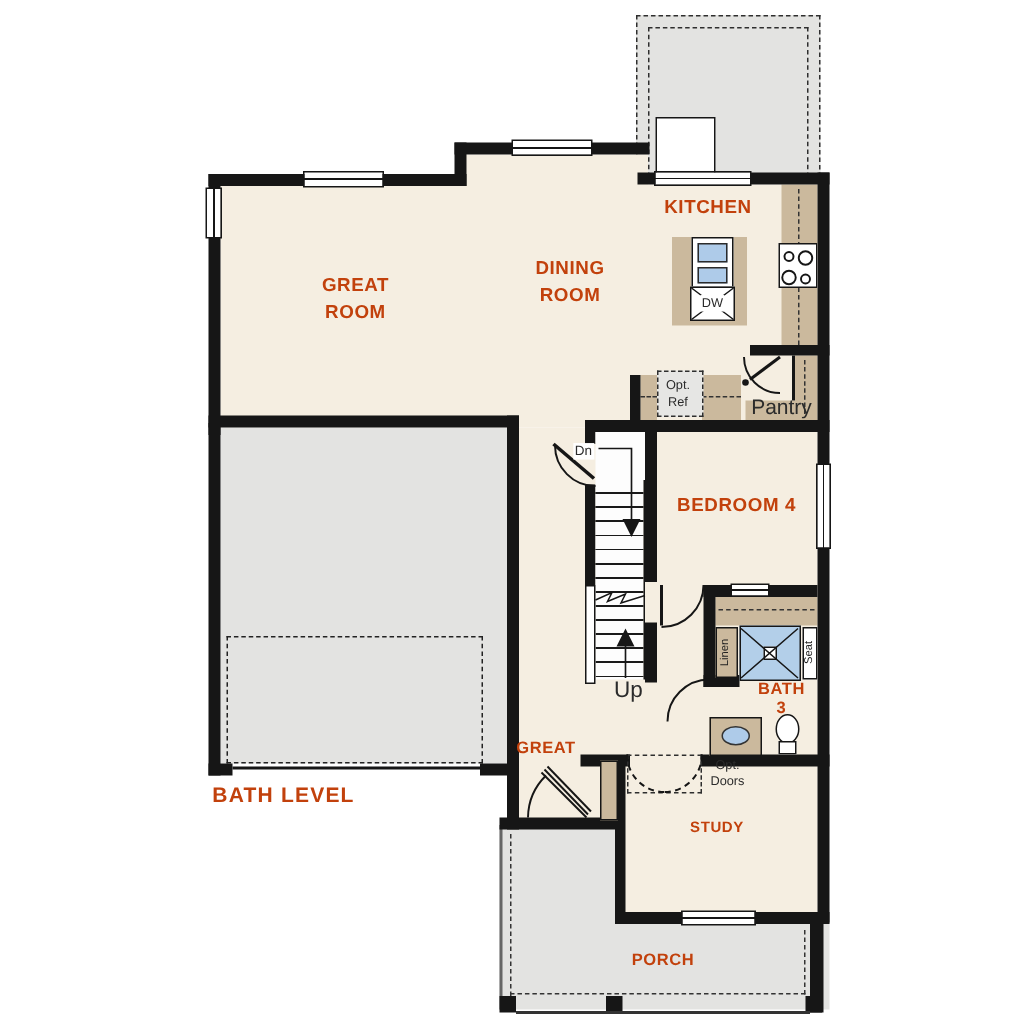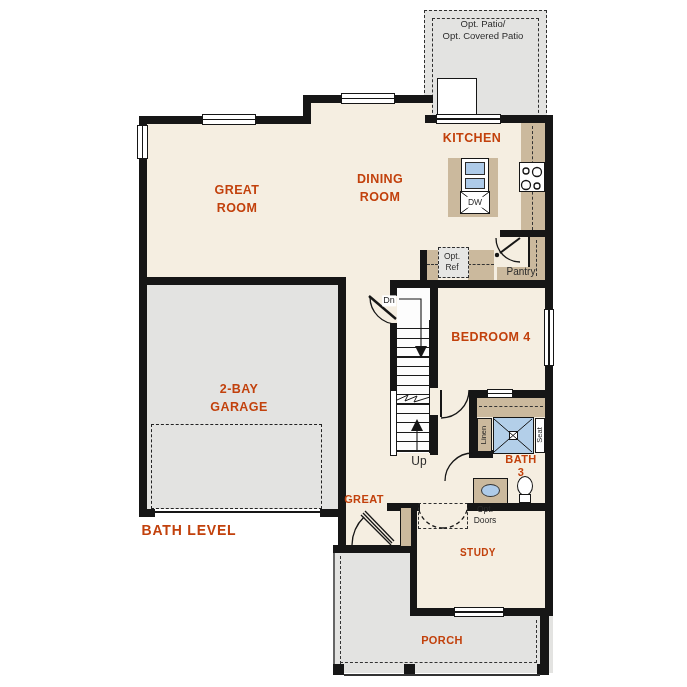--- a/index.html
+++ b/index.html
@@ -150,40 +150,36 @@
       <circle cx="526" cy="185" r="4.5" fill="#fff"></circle>
       <circle cx="537" cy="186" r="3" fill="#fff"></circle>
       <circle cx="497" cy="255" r="2.2" fill="#161616" stroke="none"></circle>
     </g>
     <g fill="#161616" stroke="none">
       <polygon points="415,346 427,346 421,358"></polygon>
       <polygon points="411,431 423,431 417,419"></polygon>
     </g>
   </svg>
 
-  <div class="lbl sm" style="left:483px;top:30px;font-size:9.5px;">Opt. Patio/
-Opt. Covered Patio</div>
   <div class="lbl" style="left:472px;top:138px;">KITCHEN</div>
   <div class="lbl" style="left:237px;top:199px;">GREAT
 ROOM</div>
   <div class="lbl" style="left:380px;top:188px;">DINING
 ROOM</div>
   <div class="lbl sm" style="left:475px;top:202px;background:#fff;padding:0 1px;">DW</div>
   <div class="lbl sm" style="left:452px;top:262px;">Opt.
 Ref</div>
-  <div class="lbl sm" style="left:521px;top:272px;font-size:10px;">Pantry</div>
+  <div class="lbl sm" style="left:521px;top:272px;font-size:14px;">Pantry</div>
   <div class="lbl sm" style="left:389px;top:301px;font-size:9px;background:#fff;padding:0 1px;">Dn</div>
-  <div class="lbl sm" style="left:419px;top:461px;font-size:12px;">Up</div>
+  <div class="lbl sm" style="left:419px;top:461px;font-size:15px;">Up</div>
   <div class="lbl" style="left:491px;top:337px;">BEDROOM 4</div>
   <div class="lbl vert" style="left:484px;top:435px;">Linen</div>
   <div class="lbl vert" style="left:540px;top:435px;">Seat</div>
   <div class="lbl med" style="left:521px;top:466px;line-height:1.15;">BATH
 3</div>
-  <div class="lbl" style="left:239px;top:398px;">2-BAY
-GARAGE</div>
   <div class="lbl" style="left:189px;top:530px;font-size:14px;letter-spacing:.8px;">BATH LEVEL</div>
   <div class="lbl med" style="left:364px;top:500px;">GREAT</div>
   <div class="lbl sm" style="left:485px;top:515px;">Opt.
 Doors</div>
   <div class="lbl" style="left:478px;top:553px;font-size:10px;">STUDY</div>
   <div class="lbl med" style="left:442px;top:641px;">PORCH</div>
 
 </div>
 
 </body></html>

